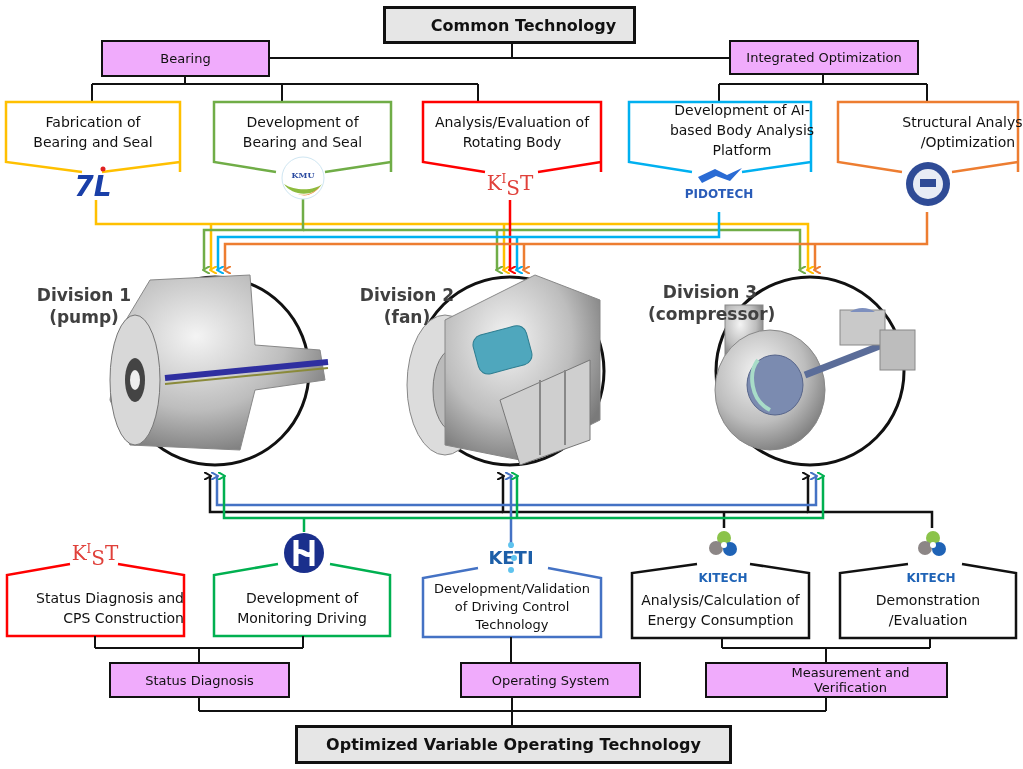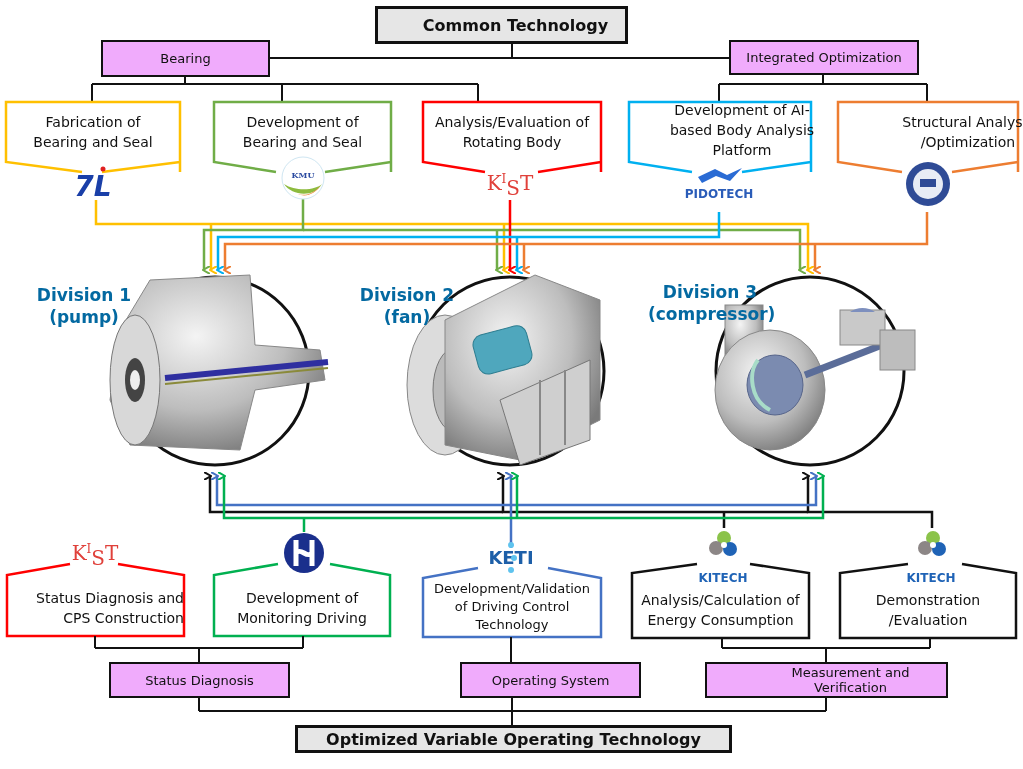--- a/index.html
+++ b/index.html
@@ -2,21 +2,21 @@
 <html><head>
 <meta charset="utf-8">
 <style>
   html, body { margin: 0; padding: 0; background: #ffffff; }
   body { width: 1023px; height: 769px; position: relative; overflow: hidden; font-family: "DejaVu Sans", sans-serif; color: #111; }
   svg.main { position: absolute; left: 0; top: 0; }
   .grey-box { position: absolute; background: #f0abfc; border: 2px solid #111; box-sizing: border-box; display: flex; align-items: center; justify-content: center; font-size: 13px; text-align: center; }
   .grey-box.big { background: #e6e6e6; border-width: 3px; font-weight: bold; font-size: 16px; }
   .label { position: absolute; text-align: center; font-size: 14px; line-height: 20px; color: #111; }
   .label.sm { font-size: 13px; line-height: 18px; }
-  .div-title { position: absolute; font-weight: bold; font-size: 17px; line-height: 22px; text-align: center; color: #0369a1; }
+  .div-title { position: absolute; font-weight: bold; font-size: 17px; line-height: 22px; text-align: center; color: #404040; }
 </style>
 </head>
 <body>
 
 <svg class="main" width="1023" height="769" viewBox="0 0 1023 769">
   <defs>
     <marker id="ah-yellow" markerWidth="8" markerHeight="8" refX="4" refY="6" orient="auto-start-reverse" markerUnits="userSpaceOnUse">
         <path d="M0,0 L4,7 L8,0" fill="none" stroke="#ffc000" stroke-width="2"></path>
       </marker>
     <marker id="ah-green" markerWidth="8" markerHeight="8" refX="4" refY="6" orient="auto-start-reverse" markerUnits="userSpaceOnUse">
@@ -200,21 +200,21 @@
   </g>
   <g>
     <circle cx="933" cy="538" r="7" fill="#8bc34a"></circle>
     <circle cx="925" cy="548" r="7" fill="#8c8686"></circle>
     <circle cx="939" cy="549" r="7" fill="#1f63b6"></circle>
     <circle cx="933" cy="545" r="3" fill="#fff"></circle>
     <text x="931" y="582" text-anchor="middle" font-family="DejaVu Sans, sans-serif" font-weight="bold" font-size="12" fill="#1f63b6">KITECH</text>
   </g>
 </svg>
 
-<div class="grey-box big" style="left:375px;top:6px;width:253px;height:38px;padding-left:28px;">Common Technology</div>
+<div class="grey-box big" style="left:383px;top:6px;width:253px;height:38px;padding-left:28px;">Common Technology</div>
 <div class="grey-box" style="left:101px;top:40px;width:169px;height:37px;">Bearing</div>
 <div class="grey-box" style="left:729px;top:40px;width:190px;height:35px;">Integrated Optimization</div>
 
 <div class="label" style="left:6px;top:112px;width:174px;">
   <div>Fabrication of</div>
   <div>Bearing and Seal</div>
 </div>
 <div class="label" style="left:214px;top:112px;width:177px;">
   <div>Development of</div>
   <div>Bearing and Seal</div>
@@ -265,13 +265,13 @@
 </div>
 <div class="label" style="left:840px;top:590px;width:176px;">
   <div>Demonstration</div>
   <div>/Evaluation</div>
 </div>
 
 <div class="grey-box" style="left:109px;top:662px;width:181px;height:36px;">Status Diagnosis</div>
 <div class="grey-box" style="left:423px;top:662px;width:181px;height:36px;margin-left:37px;">Operating System</div>
 <div class="grey-box" style="left:705px;top:662px;width:243px;height:36px;padding-left:48px;">Measurement and Verification</div>
 
-<div class="grey-box big" style="left:295px;top:725px;width:437px;height:28px;">Optimized Variable Operating Technology</div>
+<div class="grey-box big" style="left:295px;top:725px;width:437px;height:39px;">Optimized Variable Operating Technology</div>
 
 </body></html>

